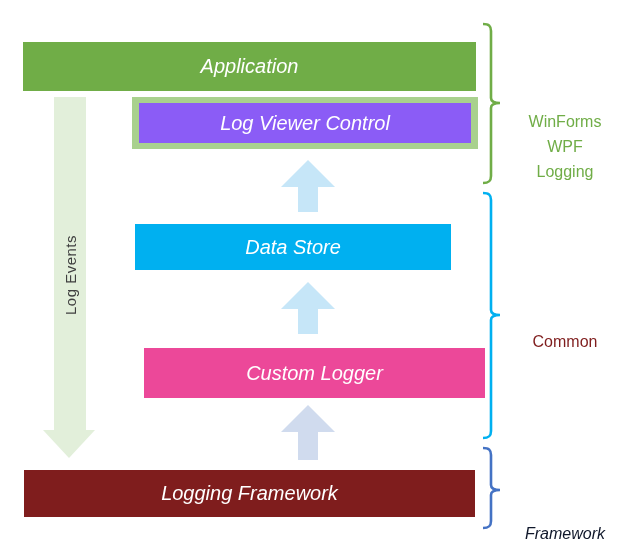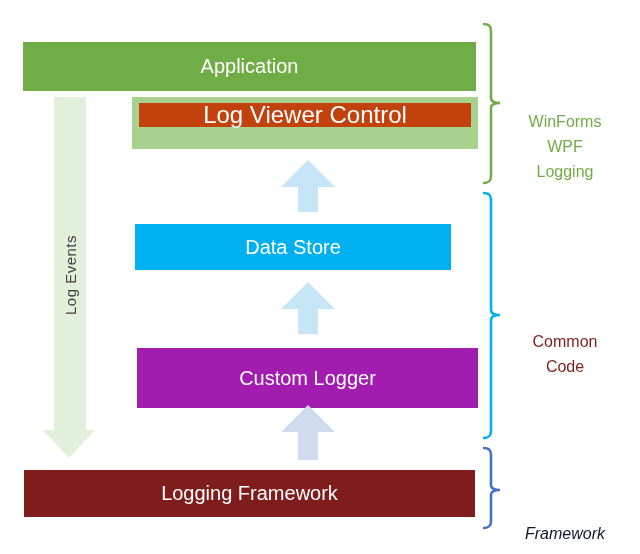--- a/index.html
+++ b/index.html
@@ -1,26 +1,26 @@
 <!DOCTYPE html>
 <html><head>
 <meta charset="utf-8">
 <style>
   html,body{margin:0;padding:0;background:#fff;}
   body{font-family:"Liberation Sans", sans-serif;}
   .canvas{position:relative;width:640px;height:554px;background:#ffffff;overflow:hidden;}
 
   .box{position:absolute;display:flex;align-items:center;justify-content:center;
-       color:#ffffff;font-size:20px;}
+       color:#ffffff;font-size:20px;font-style:italic;}
   .box-application{left:23px;top:42px;width:453px;height:49px;background:#70AD47;}
   .lvc-outer{left:132px;top:97px;width:346px;height:52px;background:#A9D18E;}
-  .lvc-inner{position:absolute;left:7px;top:6px;width:332px;height:24px;background:#c2410c;
-             display:flex;align-items:center;justify-content:center;color:#fff;font-size:24px;}
+  .lvc-inner{position:absolute;left:7px;top:6px;width:332px;height:40px;background:#8b5cf6;
+             display:flex;align-items:center;justify-content:center;color:#fff;font-size:20px;}
   .box-datastore{left:135px;top:224px;width:316px;height:46px;background:#00B0F0;}
-  .box-customlogger{left:137px;top:348px;width:341px;height:60px;background:#a21caf;}
+  .box-customlogger{left:144px;top:348px;width:341px;height:50px;background:#ec4899;}
   .box-framework{left:24px;top:470px;width:451px;height:47px;background:#7f1d1d;}
 
   .arrow-svg{position:absolute;display:block;}
   .flow-label{position:absolute;left:70px;top:275px;transform:translate(-50%,-50%) rotate(-90deg);
               font-size:15px;color:#3F3F3F;white-space:nowrap;letter-spacing:0.5px;}
 
   .side-label{position:absolute;left:500px;width:130px;text-align:center;
               font-size:16px;line-height:25px;margin-top:44px;}
   .side-platform{top:65px;color:#70AD47;}
   .side-common{top:285px;color:#7f1d1d;}
@@ -86,20 +86,19 @@
   </svg>
 
   <div class="side-label side-platform">
     <div>WinForms</div>
     <div>WPF</div>
     <div>Logging</div>
   </div>
 
   <div class="side-label side-common">
     <div>Common</div>
-    <div>Code</div>
   </div>
 
   <div class="side-label side-framework">
     <div>Framework</div>
   </div>
 
 </div>
 
 </body></html>

